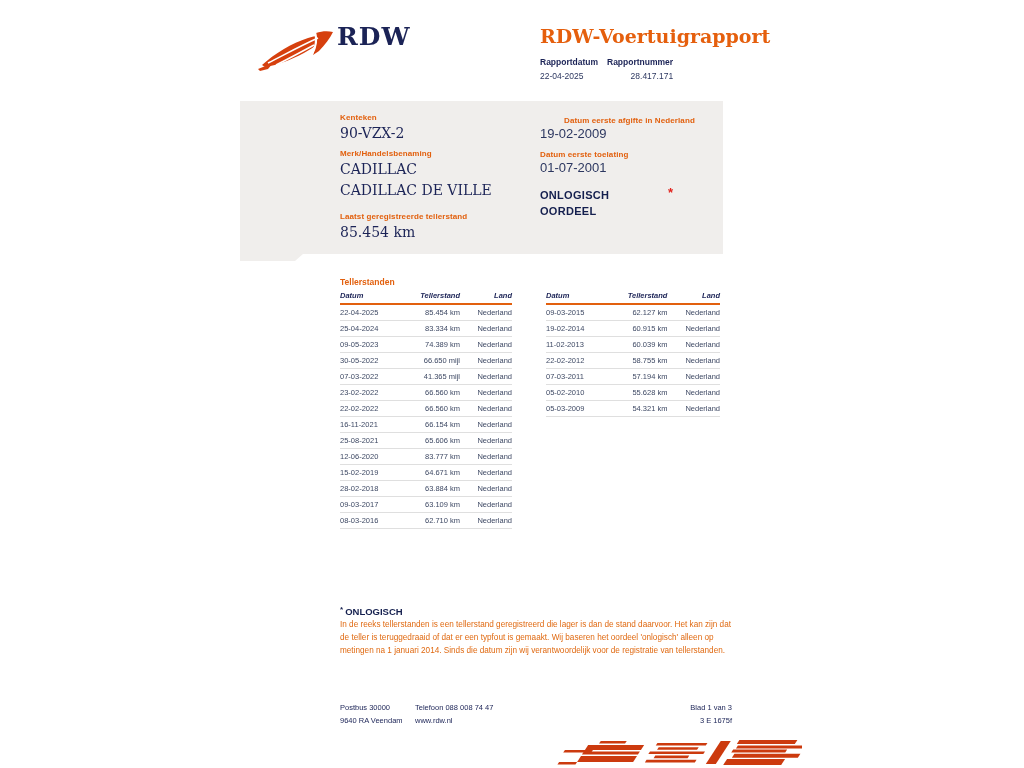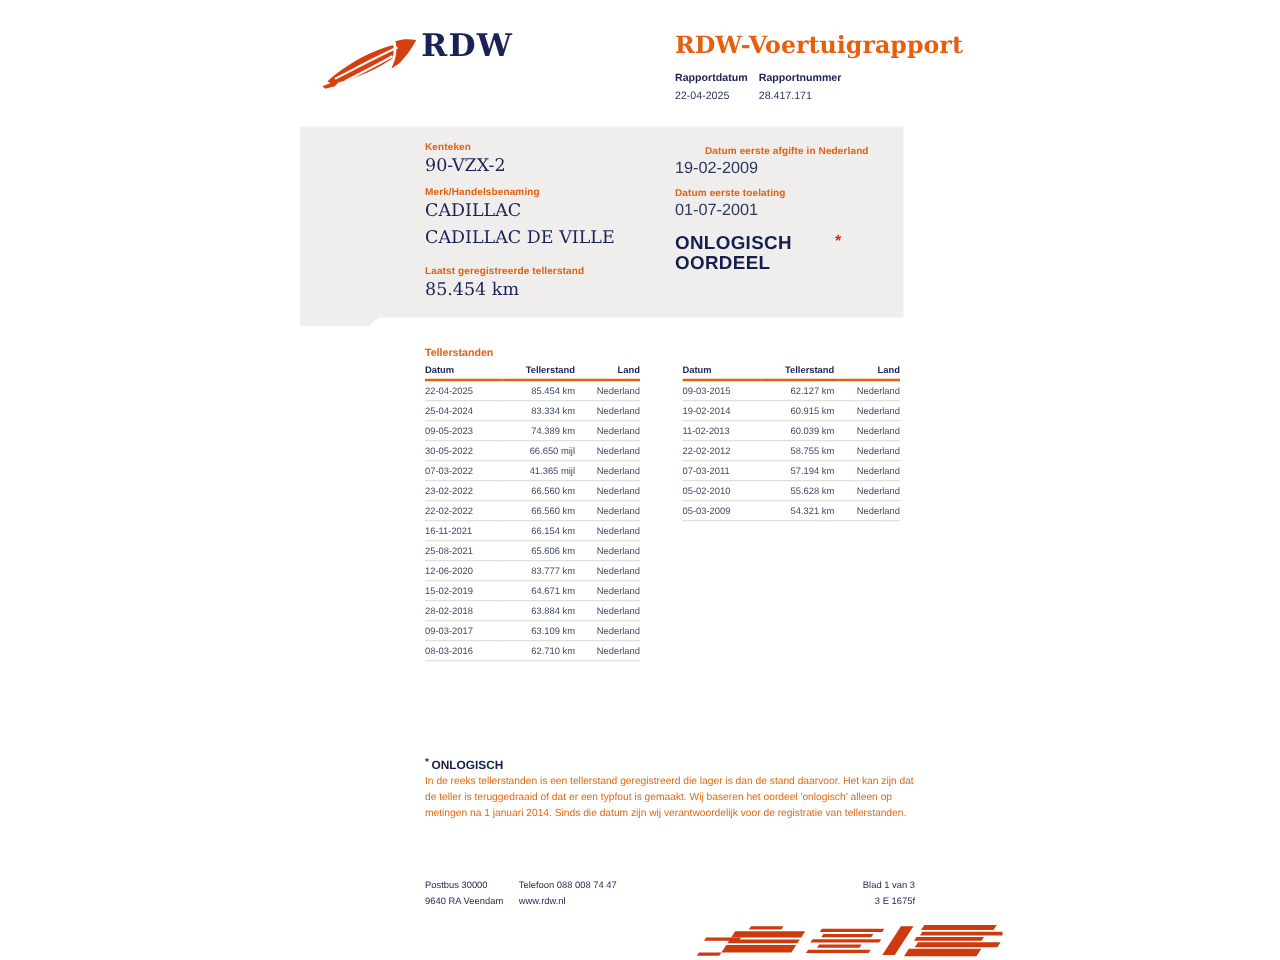--- a/index.html
+++ b/index.html
@@ -10,44 +10,44 @@
   
   #logo-wrap { left:256px; top:24px; width:140px; height:52px; }
   #logo-text { left:337px; top:22px; font-family:"DejaVu Serif", serif;
                font-size:25px; font-weight:600; color:#1b2356; letter-spacing:1px; }
   #report-title { left:540px; top:25px; font-family:"DejaVu Serif", serif;
                   font-size:19px; font-weight:bold; color:#e55f0d; }
   .meta-col { top:57px; }
   .meta-col .lbl { font-size:8.5px; font-weight:bold; color:#1b2356; }
   .meta-col .val { font-size:8.5px; color:#2c3760; margin-top:4px; }
   #meta-date { left:540px; }
-  #meta-number { left:607px; }
+  #meta-number { left:607px;text-align:right; }
 
   
   #summary-box { left:240px; top:101px; width:483px; height:160px; background:#f0eeec;
     clip-path: polygon(0 0, 100% 0, 100% 153px, 63px 153px, 55px 160px, 0 160px); }
   .field-lbl { font-size:8px; font-weight:bold; color:#e2600e; letter-spacing:.1px; }
   .field-val-lg { font-family:"DejaVu Serif", serif; font-size:14px; color:#1b2356; line-height:21px; }
   .field-val-sm { font-size:13px; color:#2c3760; }
   #sb-left  { left:100px; top:0; width:165px; }
   #sb-right { left:300px; top:0; width:175px; }
   #kenteken-lbl   { top:12px; } #kenteken-val { top:22px; }
   #merk-lbl       { top:48px; } #merk-val     { top:58px; width:155px; }
   #teller-lbl     { top:111px;} #teller-val   { top:121px; }
   #afgifte-lbl    { top:15px;padding-left:24px; } #afgifte-val  { top:25px; }
   #toelating-lbl  { top:49px; } #toelating-val{ top:59px; }
-  #verdict { top:86px; width:112px; font-size:15px; font-weight:bold; color:#141f4e;
+  #verdict { top:86px; width:112px; font-size:11px; font-weight:bold; color:#141f4e;
              line-height:16px; letter-spacing:.3px; }
   #verdict-mark { left:428px; top:84px; color:#e2231d; font-size:13px; font-weight:bold; }
 
   
   #tables-title { left:340px; top:277px; font-size:8.5px; font-weight:bold; color:#e2600e; }
   .mtable { border-collapse:collapse; table-layout:fixed; font-size:7.5px; color:#3e4964; }
   .mtable th { color:#1b2356; font-weight:bold; border-bottom:2px solid #e2600e;
-               padding:2px 0 3px 0; }
+               padding:2px 0 3px 0;font-style:italic; }
   .mtable td { padding:3px 0; border-bottom:1px solid #dfdfdf; }
   .mtable .c-datum  { text-align:left;  width:62px; }
   .mtable .c-teller { text-align:right; width:62px; padding-right:4px; }
   .mtable .c-land   { text-align:right; width:48px; }
   #table-left  { left:340px; top:289px; width:172px; }
   #table-right { left:546px; top:289px; width:174px; }
 
   
   #footnote-head { left:340px; top:605px; font-size:9.5px; font-weight:bold; color:#141f4e; }
   #footnote-head .mark { font-size:8px; vertical-align:3px; margin-right:2px; }

